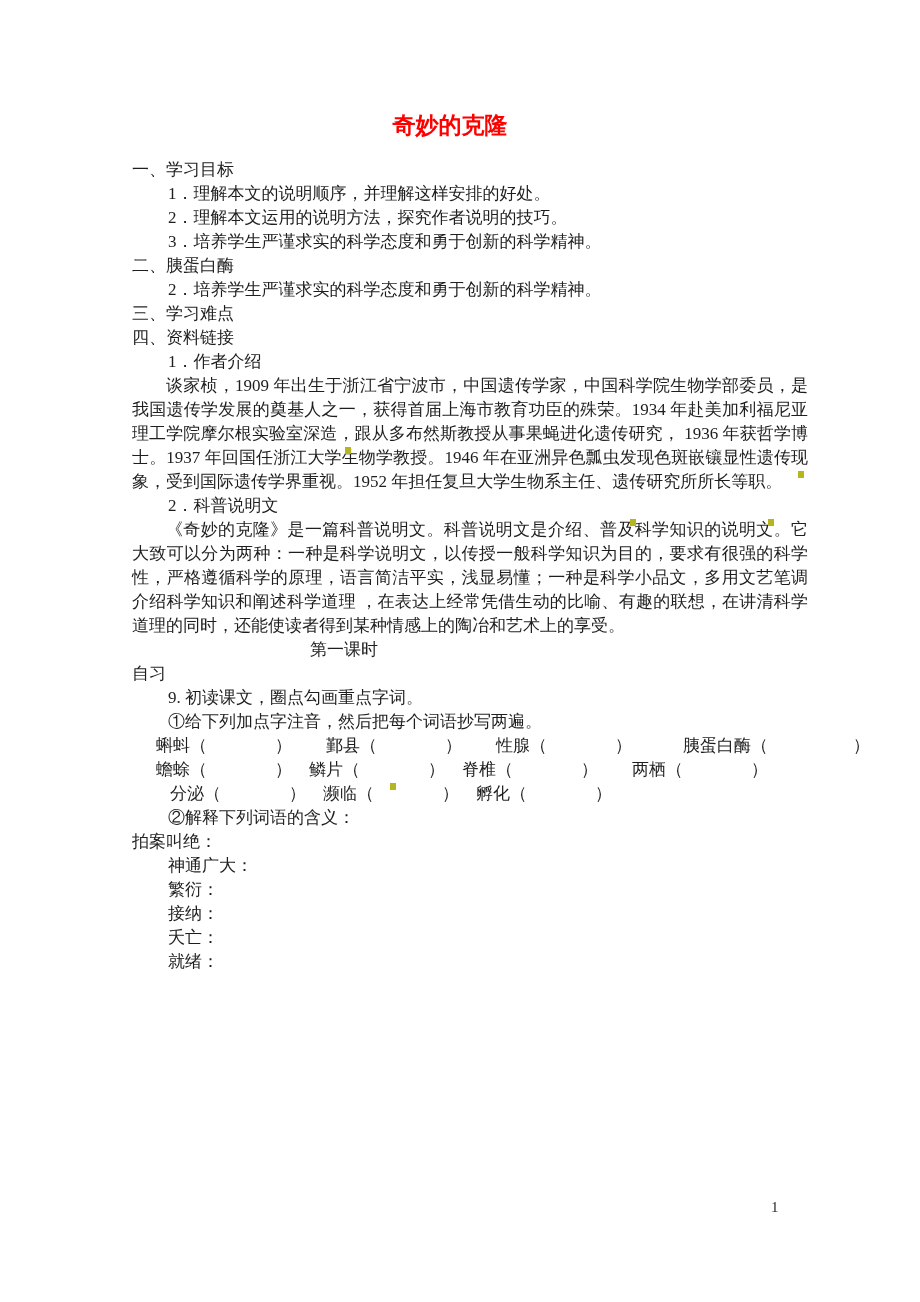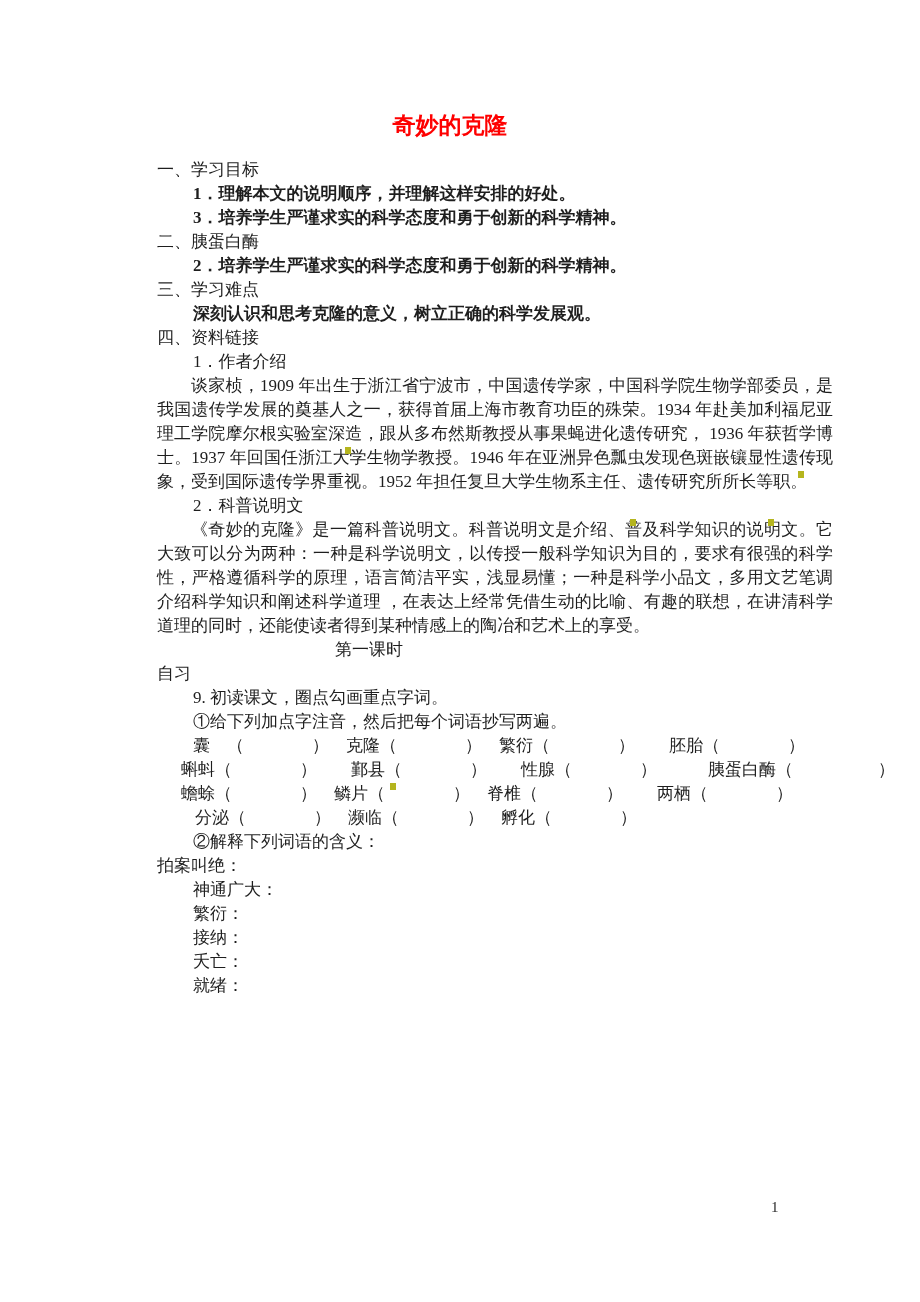--- a/index.html
+++ b/index.html
@@ -14,25 +14,25 @@
   }
   #doc-title {
     position:absolute; top:112px; left:0; width:900px;
     text-align:center;
     font-size:23px; font-weight:700;
     color:#fe0000;
     line-height:28px;
     margin:0;
   }
   #content {
-    position:absolute; left:157px; top:158px; width:676px;
+    position:absolute; left:132px; top:158px; width:676px;
   }
   #content p { margin:0; line-height:24px; }
   .heading { padding-left:0; }
-  .item { padding-left:36px;font-weight:bold; }
+  .item { padding-left:36px; }
   .subhead { padding-left:36px; }
   .para { text-align:justify; text-indent:34px; }
   .period { padding-left:178px; }
   .step { padding-left:36px; }
   .wrow { line-height:40px; white-space:pre; padding-left:24px; }
   .wrow.first { padding-left:36px; }
   .wrow.last { padding-left:38px; margin-top:24px; }
   .step2 { margin-top:8px; padding-left:36px; }
   .def { padding-left:36px; margin-top:12px; }
   .def-flush { padding-left:0; margin-top:2px; }
@@ -48,41 +48,40 @@
 <body>
 
 <div id="page">
 
   <h1 id="doc-title">奇妙的克隆</h1>
 
   <div id="content">
 
     <p class="heading">一、学习目标</p>
     <p class="item">1．理解本文的说明顺序，并理解这样安排的好处。</p>
+    <p class="item">2．理解本文运用的说明方法，探究作者说明的技巧。</p>
     <p class="item">3．培养学生严谨求实的科学态度和勇于创新的科学精神。</p>
 
     <p class="heading">二、胰蛋白酶</p>
     <p class="item">2．培养学生严谨求实的科学态度和勇于创新的科学精神。</p>
 
     <p class="heading">三、学习难点</p>
-    <p class="item">深刻认识和思考克隆的意义，树立正确的科学发展观。</p>
 
     <p class="heading">四、资料链接</p>
     <p class="subhead">1．作者介绍</p>
     <p class="para">谈家桢，1909 年出生于浙江省宁波市，中国遗传学家，中国科学院生物学部委员，是我国遗传学发展的奠基人之一，获得首届上海市教育功臣的殊荣。1934 年赴美加利福尼亚理工学院摩尔根实验室深造，跟从多布然斯教授从事果蝇进化遗传研究， 1936 年获哲学博士。1937 年回国任浙江大学生物学教授。1946 年在亚洲异色瓢虫发现色斑嵌镶显性遗传现象，受到国际遗传学界重视。1952 年担任复旦大学生物系主任、遗传研究所所长等职。</p>
 
     <p class="subhead">2．科普说明文</p>
     <p class="para">《奇妙的克隆》是一篇科普说明文。科普说明文是介绍、普及科学知识的说明文。它大致可以分为两种：一种是科学说明文，以传授一般科学知识为目的，要求有很强的科学性，严格遵循科学的原理，语言简洁平实，浅显易懂；一种是科学小品文，多用文艺笔调介绍科学知识和阐述科学道理 ，在表达上经常凭借生动的比喻、有趣的联想，在讲清科学道理的同时，还能使读者得到某种情感上的陶冶和艺术上的享受。</p>
 
     <p class="period">第一课时</p>
     <p class="heading">自习</p>
     <p class="step">9. 初读课文，圈点勾画重点字词。</p>
     <p class="step">①给下列加点字注音，然后把每个词语抄写两遍。</p>
 
-    <p class="wrow first">囊　（　　　　）　克隆（　　　　）　繁衍（　　　　）　　胚胎（　　　　）</p>
     <p class="wrow">蝌蚪（　　　　）　　鄞县（　　　　）　　性腺（　　　　）　　　胰蛋白酶（　　　　　）</p>
     <p class="wrow">蟾蜍（　　　　）　鳞片（　　　　）　脊椎（　　　　）　　两栖（　　　　）</p>
     <p class="wrow last">分泌（　　　　）　濒临（　　　　）　孵化（　　　　）</p>
 
     <p class="step2">②解释下列词语的含义：</p>
     <p class="def def-flush">拍案叫绝：</p>
     <p class="def">神通广大：</p>
     <p class="def">繁衍：</p>
     <p class="def">接纳：</p>
     <p class="def">夭亡：</p>

